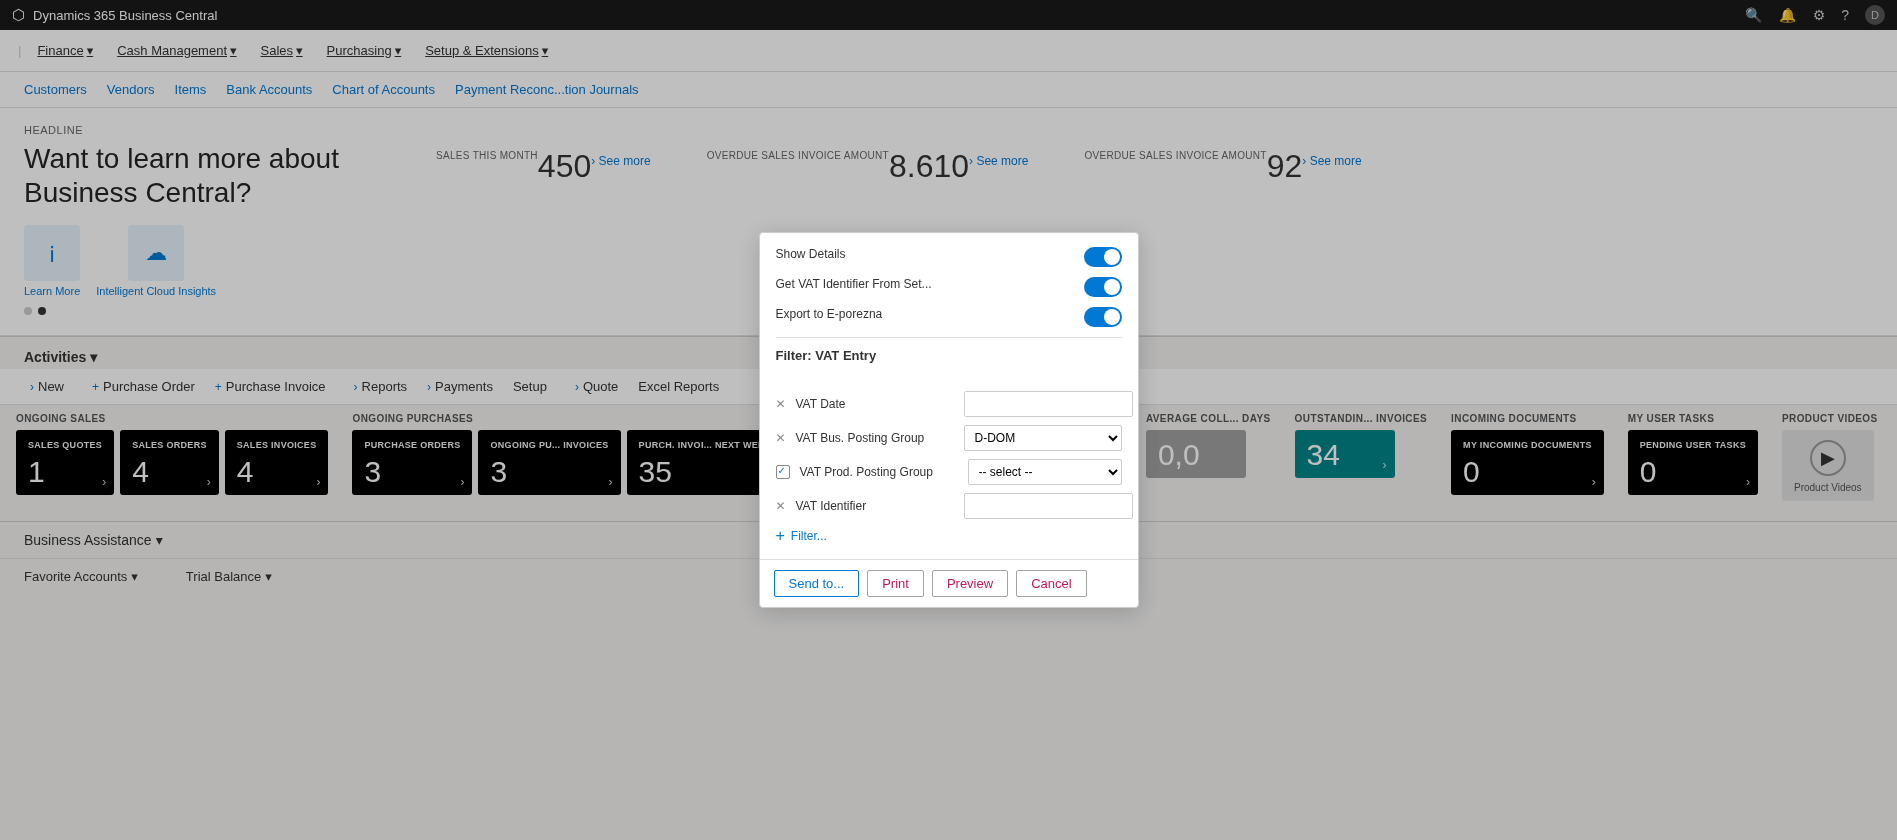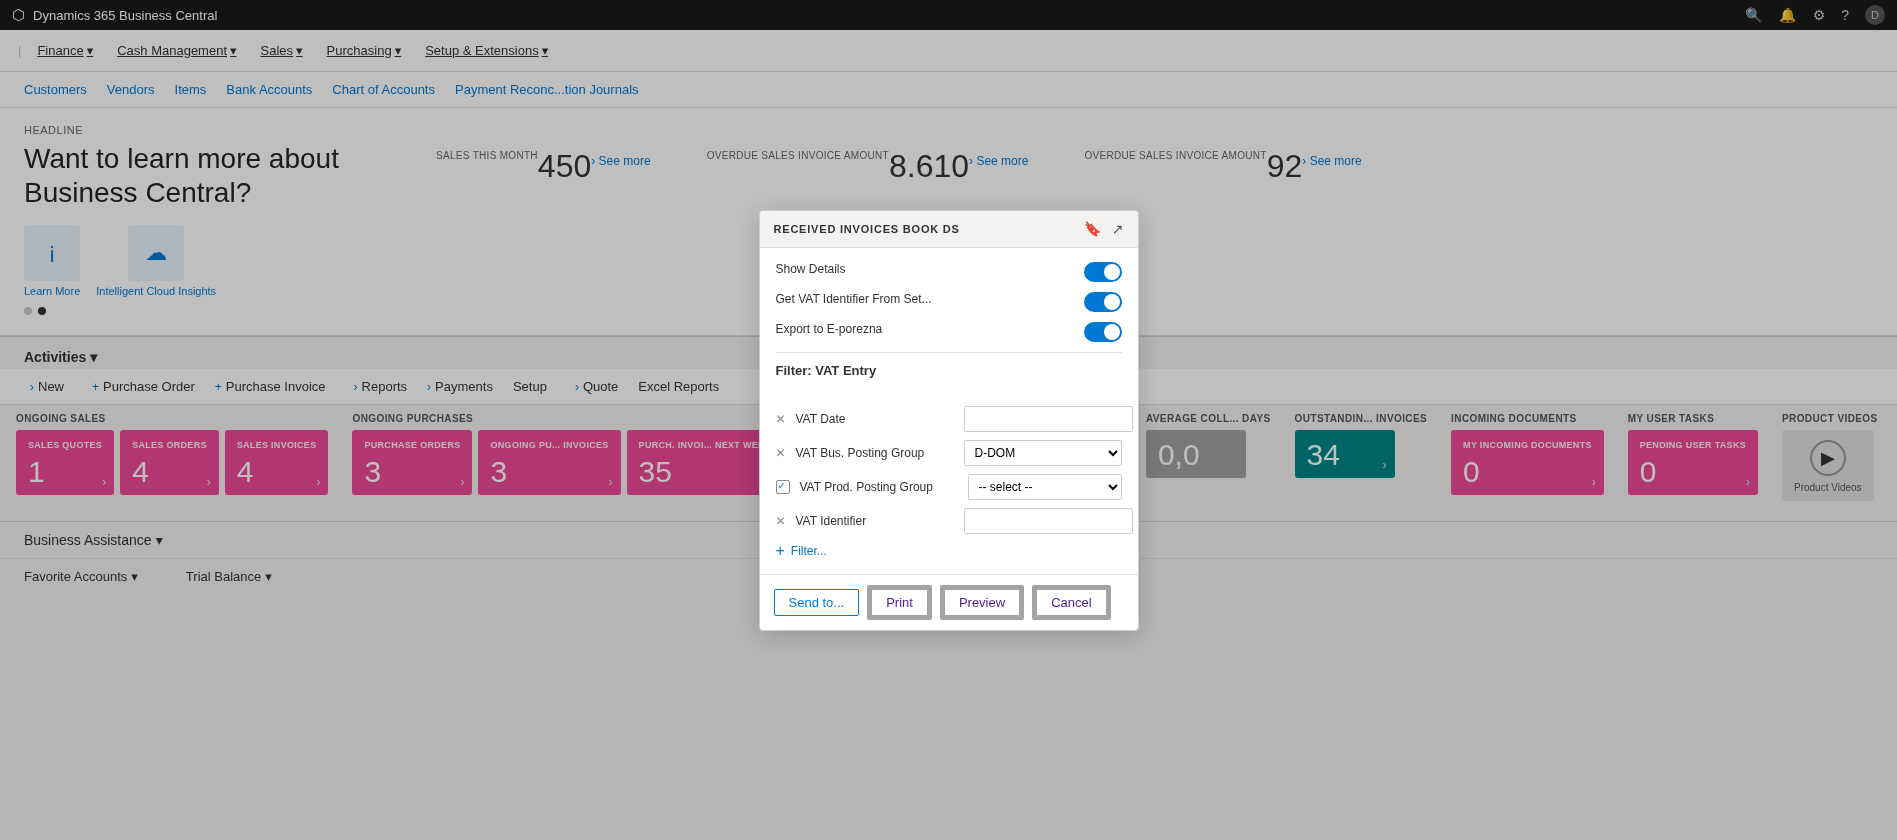--- a/index.html
+++ b/index.html
@@ -176,21 +176,21 @@
       letter-spacing: 0.4px;
       margin-bottom: 6px;
     }
     .tiles-row {
       display: flex;
       gap: 6px;
       flex-wrap: nowrap;
       margin-bottom: 8px;
     }
     .tile {
-      background: #ec4899;
+      background: #000000;
       color: #fff;
       border-radius: 3px;
       padding: 10px 12px 8px;
       min-width: 90px;
       flex: 0 0 auto;
       cursor: pointer;
       position: relative;
     }
     .tile-label {
       font-size: 9px;
@@ -417,25 +417,25 @@
       border-top: 1px solid #e0e0e0;
       padding: 10px 14px;
       display: flex;
       align-items: center;
       justify-content: flex-start;
       gap: 8px;
     }
     .modal-btn {
       padding: 5px 14px;
       font-size: 13px;
-      border: 5px solid #a3a3a3;
+      border: 1px solid #a3a3a3;
       border-radius: 2px;
       background: #fff;
       cursor: pointer;
-      color: #4c1d95;
+      color: #be185d;
     }
     .modal-btn-primary {
       background: #fff;
       border: 1px solid #0078d4;
       color: #0078d4;
     }
 
     .checkbox-x {
       display: inline-block;
       width: 14px;
@@ -760,27 +760,20 @@
       <span>Trial Balance</span>
       <span>▾</span>
     </div>
   </div>
 
 </div>
 
 <div class="modal-overlay">
   <div class="modal">
 
-    <div class="modal-header">
-      <span class="modal-title">RECEIVED INVOICES BOOK DS</span>
-      <div class="modal-header-icons">
-        <span class="modal-header-icon">🔖</span>
-        <span class="modal-header-icon">↗</span>
-      </div>
-    </div>
 
     <div class="modal-body">
 
       <div class="modal-row">
         <div class="modal-row-label">Show Details</div>
         <div class="modal-row-control">
           <div class="toggle-switch toggle-on">
             <div class="toggle-knob"></div>
           </div>
         </div>

